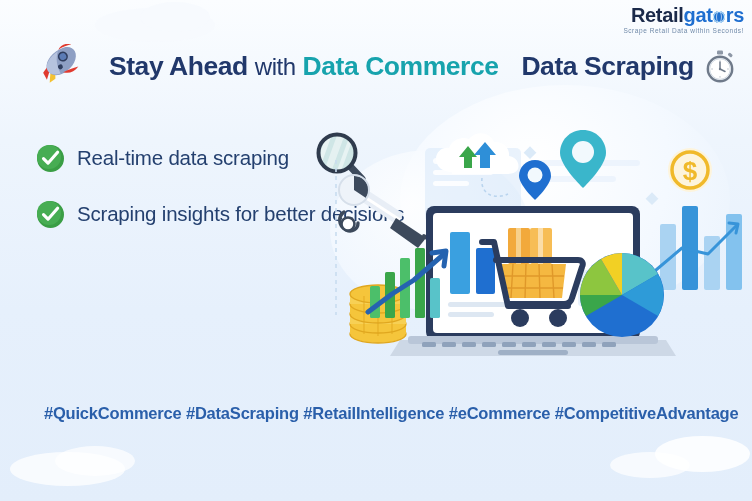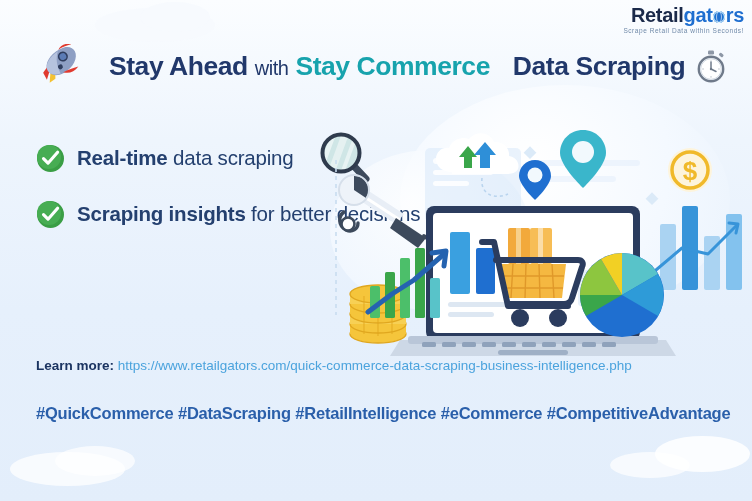--- a/index.html
+++ b/index.html
@@ -45,53 +45,53 @@
   }
 
   
   .headline {
     position: absolute; left: 36px; top: 44px;
     display: flex; align-items: center; gap: 9px;
     white-space: nowrap;
   }
   .headline-text { font-size: 26.5px; font-weight: 700; letter-spacing: -.45px; }
   .h-navy { color: #21386b; margin-left: 16px; }
-  .h-with { color: #21386b; font-weight: 400; font-size: 20px; }
+  .h-with { color: #21386b; font-weight: 400; font-size: 24px; }
   .h-teal { color: #17a3ad; }
 
   
   .rocket { position: relative; width: 48px; height: 44px; flex: 0 0 48px; }
   .rocket svg { width: 48px; height: 44px; display: block; }
 
   
   .stopwatch { width: 34px; height: 34px; flex: 0 0 34px; }
   .stopwatch svg { width: 34px; height: 34px; display: block; }
 
   
   .bullets { position: absolute; left: 36px; top: 130px; }
   .bullet { display: flex; align-items: center; gap: 12px; height: 56px; }
   .tick { width: 29px; height: 29px; flex: 0 0 29px; }
   .tick svg { width: 29px; height: 29px; display: block; }
   .bullet-text { font-size: 20.5px; color: #24406f; letter-spacing: -.2px; white-space: nowrap; }
-  .b-strong { font-weight: 700; }
+  .b-strong { font-weight: 400; }
   .b-light { font-weight: 400; }
 
   
   .magnifier { width: 58px; height: 58px; margin-left: 12px; flex: 0 0 58px; }
   .magnifier svg { width: 58px; height: 58px; display: block; }
 
   
   .learn {
     position: absolute; left: 36px; top: 358px;
     font-size: 13.5px; white-space: nowrap;
   }
   .learn-label { color: #1b3461; font-weight: 700; }
   .learn-url { color: #4ba3dd; font-weight: 400; }
   .tags {
-    position: absolute; left: 36px; top: 404px;
+    position: absolute; left: 44px; top: 404px;
     font-size: 16.5px; font-weight: 700; color: #2a5faa;
     letter-spacing: -.2px; white-space: nowrap;
   }
 
   
   .illus { position: absolute; left: 330px; top: 120px; width: 422px; height: 240px; }
   .illus svg { width: 100%; height: 100%; display: block; }
 </style>
 </head>
 <body>
@@ -129,21 +129,21 @@
           <circle cx="24" cy="23" r="2.4" fill="#2f3d5e"></circle>
           <path d="M30 7 C34 4 40 4 44 8 C40 7 34 6 30 7 Z" fill="#e03a2f"></path>
           <path d="M24 29 C28 33 34 34 40 31 C36 30 30 29 24 29 Z" fill="#e03a2f"></path>
         </g>
       </svg>
     </span>
 
     <span class="headline-text">
       <span class="h-navy">Stay Ahead</span>
       <span class="h-with">with</span>
-      <span class="h-teal">Stay Commerce</span>
+      <span class="h-teal">Data Commerce</span>
       <span class="h-navy">Data Scraping</span>
     </span>
 
     <span class="stopwatch">
       <svg viewBox="0 0 34 34">
         <rect x="14" y="1.5" width="6" height="4" rx="1.2" fill="#8d97a6"></rect>
         <rect x="25.5" y="4" width="4.6" height="3.2" rx="1.2" fill="#8d97a6" transform="rotate(38 27 5)"></rect>
         <circle cx="17" cy="20" r="12.2" fill="none" stroke="#6f7a8a" stroke-width="2.4"></circle>
         <circle cx="17" cy="20" r="10.3" fill="#ffffff"></circle>
         <circle cx="17" cy="20" r="10.3" fill="none" stroke="#c8d0da" stroke-width=".8"></circle>
@@ -346,20 +346,16 @@
         <rect x="328" y="138" width="10" height="60" rx="1.6" fill="#4cbf6a"></rect>
         <rect x="343" y="128" width="10" height="70" rx="1.6" fill="#3aa64a"></rect>
         <rect x="358" y="158" width="10" height="40" rx="1.6" fill="#58c3c9"></rect>
         <path d="M296 192 L320 174 L342 160 L372 134" fill="none" stroke="#2563b0" stroke-width="5" stroke-linecap="round" stroke-linejoin="round"></path>
         <path d="M360 133 L374 131 L372 146" fill="none" stroke="#2563b0" stroke-width="5" stroke-linecap="round" stroke-linejoin="round"></path>
       </g>
 
     </svg>
   </div>
 
-  <div class="learn">
-    <span class="learn-label">Learn more:</span>
-    <span class="learn-url">https://www.retailgators.com/quick-commerce-data-scraping-business-intelligence.php</span>
-  </div>
 
   <div class="tags">#QuickCommerce #DataScraping #RetailIntelligence #eCommerce #CompetitiveAdvantage</div>
 
 </div>
 
 </body></html>

